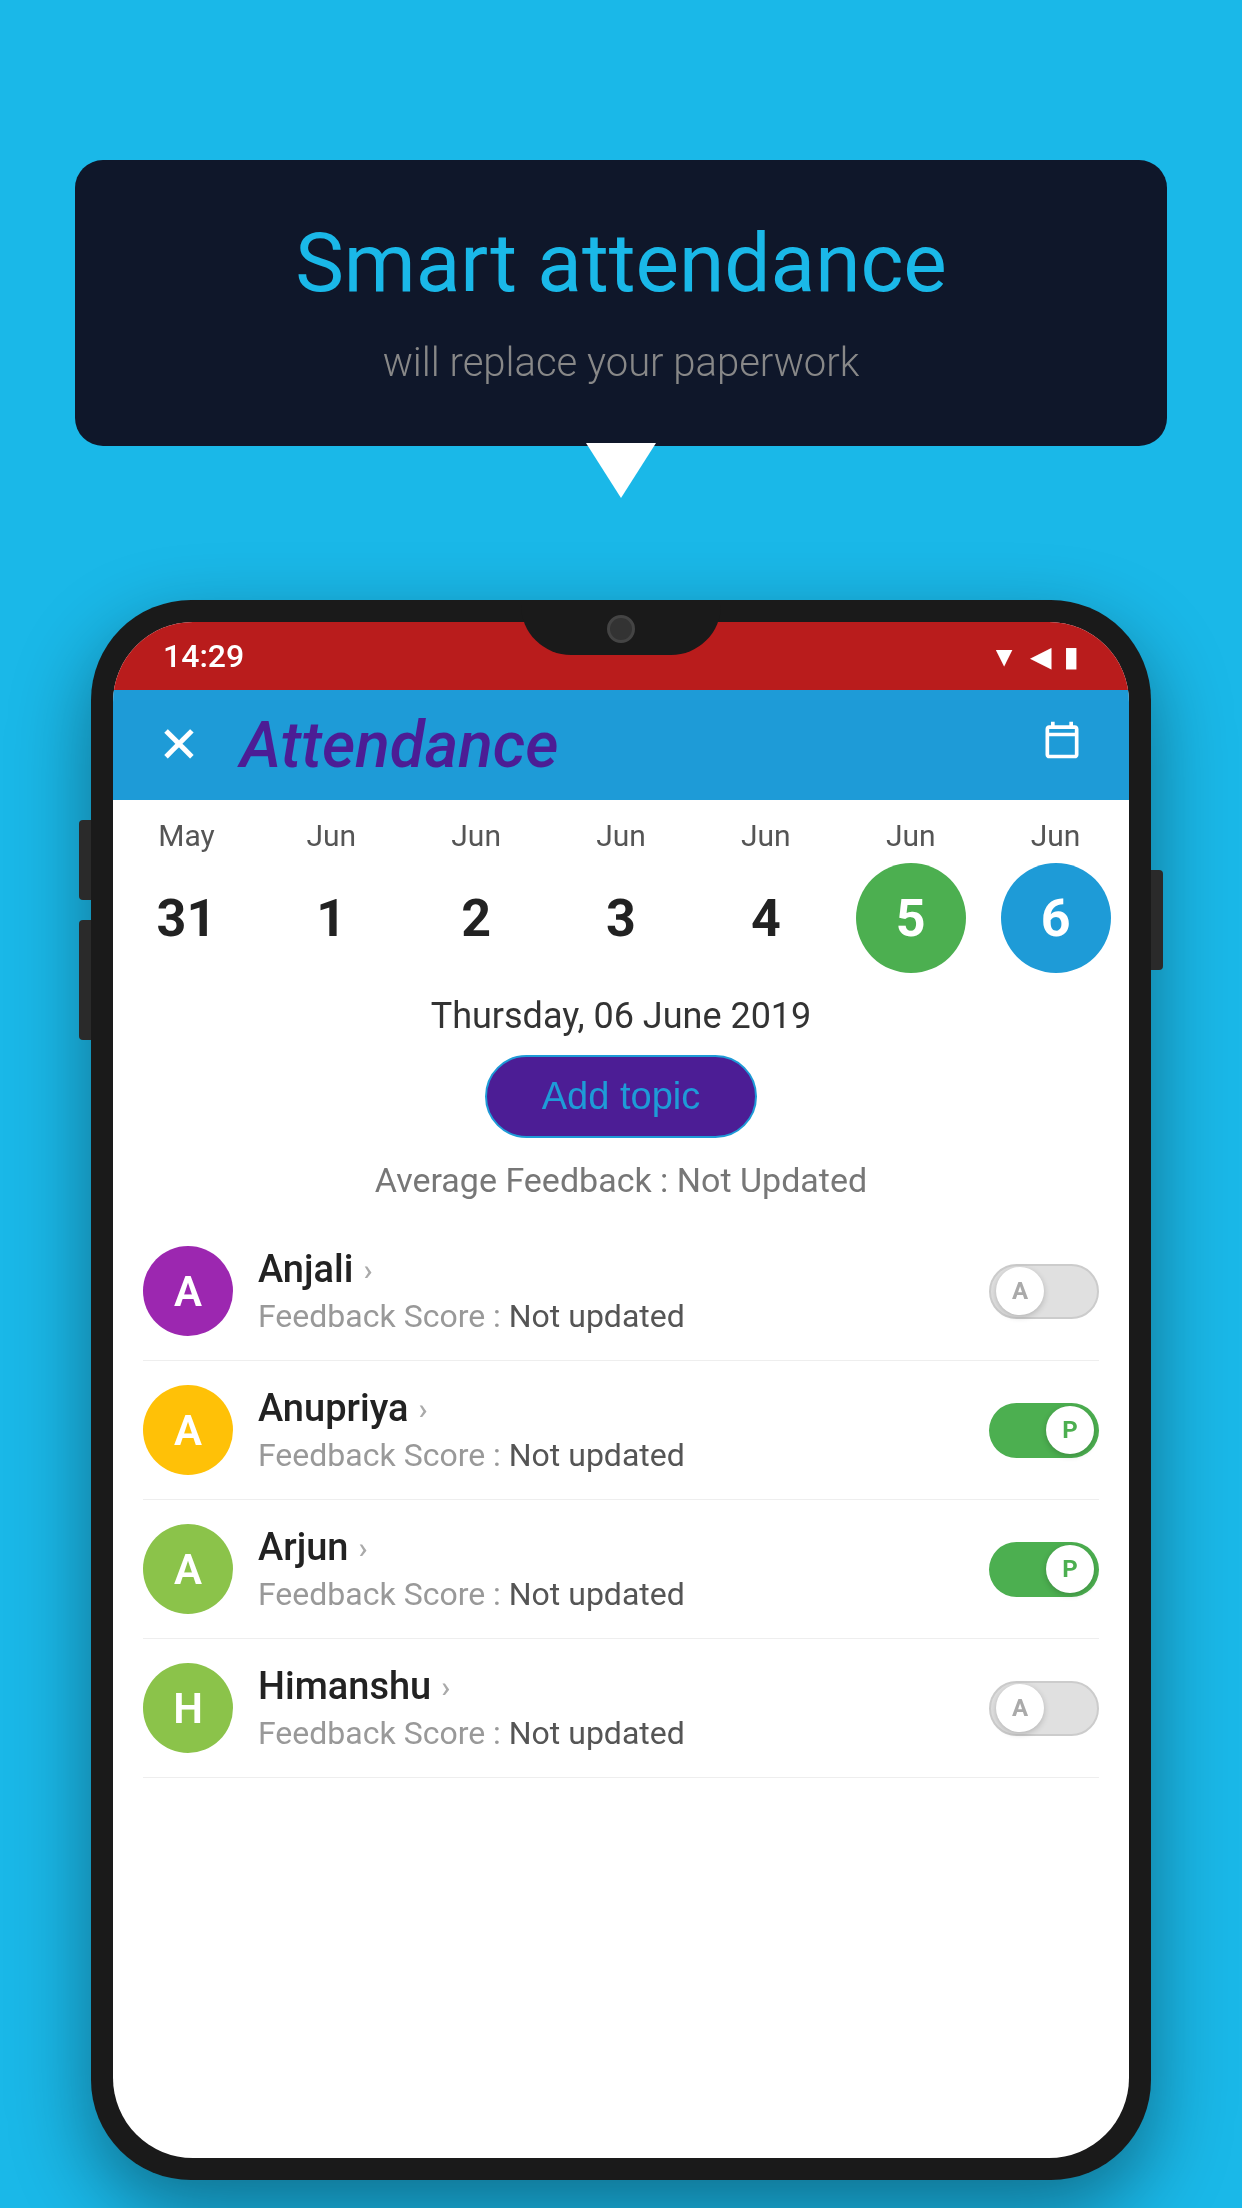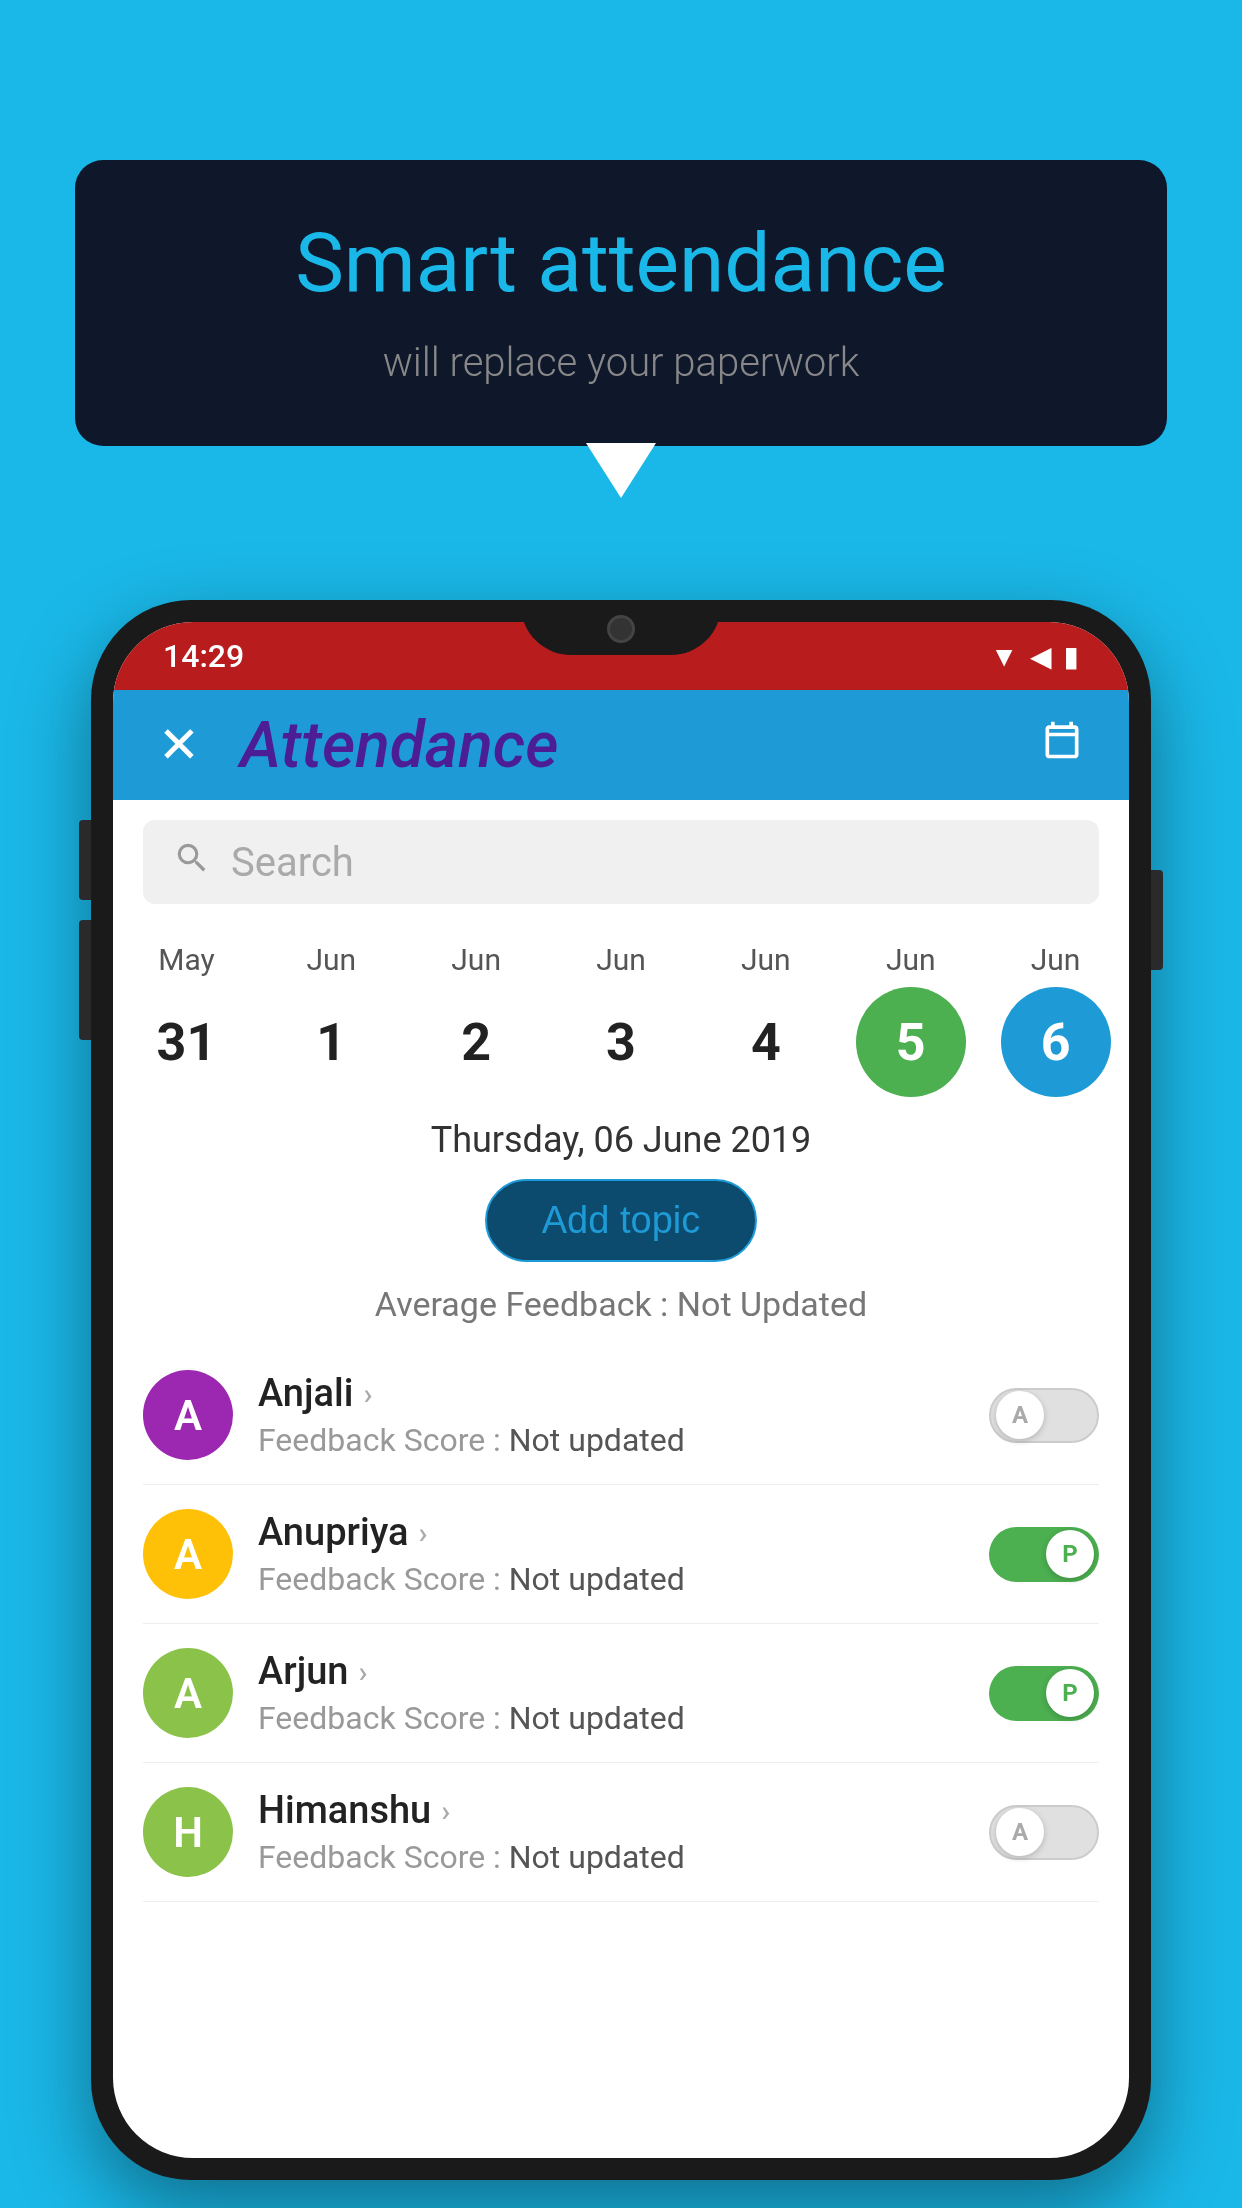--- a/index.html
+++ b/index.html
@@ -224,21 +224,21 @@
 
     
     .add-topic-btn {
       display: block;
       margin: 0 auto;
       border: 2px solid #1e9bd7;
       border-radius: 50px;
       padding: 18px 55px;
       font-size: 38px;
       color: #1e9bd7;
-      background: #0c4a6e;
+      background: #4c1d95;
       cursor: pointer;
       width: fit-content;
     }
 
     
     .avg-feedback {
       text-align: center;
       font-size: 34px;
       color: #777;
       margin: 22px 8px;
@@ -395,28 +395,20 @@
       <div class="app-bar">
         <span class="app-bar-close">✕</span>
         <span class="app-bar-title">Attendance</span>
         <span class="app-bar-calendar">
           <svg width="44" height="44" viewBox="0 0 24 24" fill="white">
             <path d="M19 4h-1V2h-2v2H8V2H6v2H5C3.9 4 3 4.9 3 6v14c0 1.1.9 2 2 2h14c1.1 0 2-.9 2-2V6c0-1.1-.9-2-2-2zm0 16H5V10h14v10zM5 8V6h14v2H5z"></path>
           </svg>
         </span>
       </div>
 
-      <div class="search-container">
-        <span class="search-icon">
-          <svg width="38" height="38" viewBox="0 0 24 24" fill="#999">
-            <path d="M15.5 14h-.79l-.28-.27A6.47 6.47 0 0 0 16 9.5 6.5 6.5 0 1 0 9.5 16c1.61 0 3.09-.59 4.23-1.57l.27.28v.79l5 4.99L20.49 19l-4.99-5zm-6 0C7.01 14 5 11.99 5 9.5S7.01 5 9.5 5 14 7.01 14 9.5 11.99 14 9.5 14z"></path>
-          </svg>
-        </span>
-        <span class="search-text">Search</span>
-      </div>
 
       <div class="calendar-row" id="calendar-row">
           <div class="cal-day">
             <div class="cal-month">May</div>
             <div class="cal-date">31</div>
           </div>
           <div class="cal-day">
             <div class="cal-month">Jun</div>
             <div class="cal-date">1</div>
           </div>

